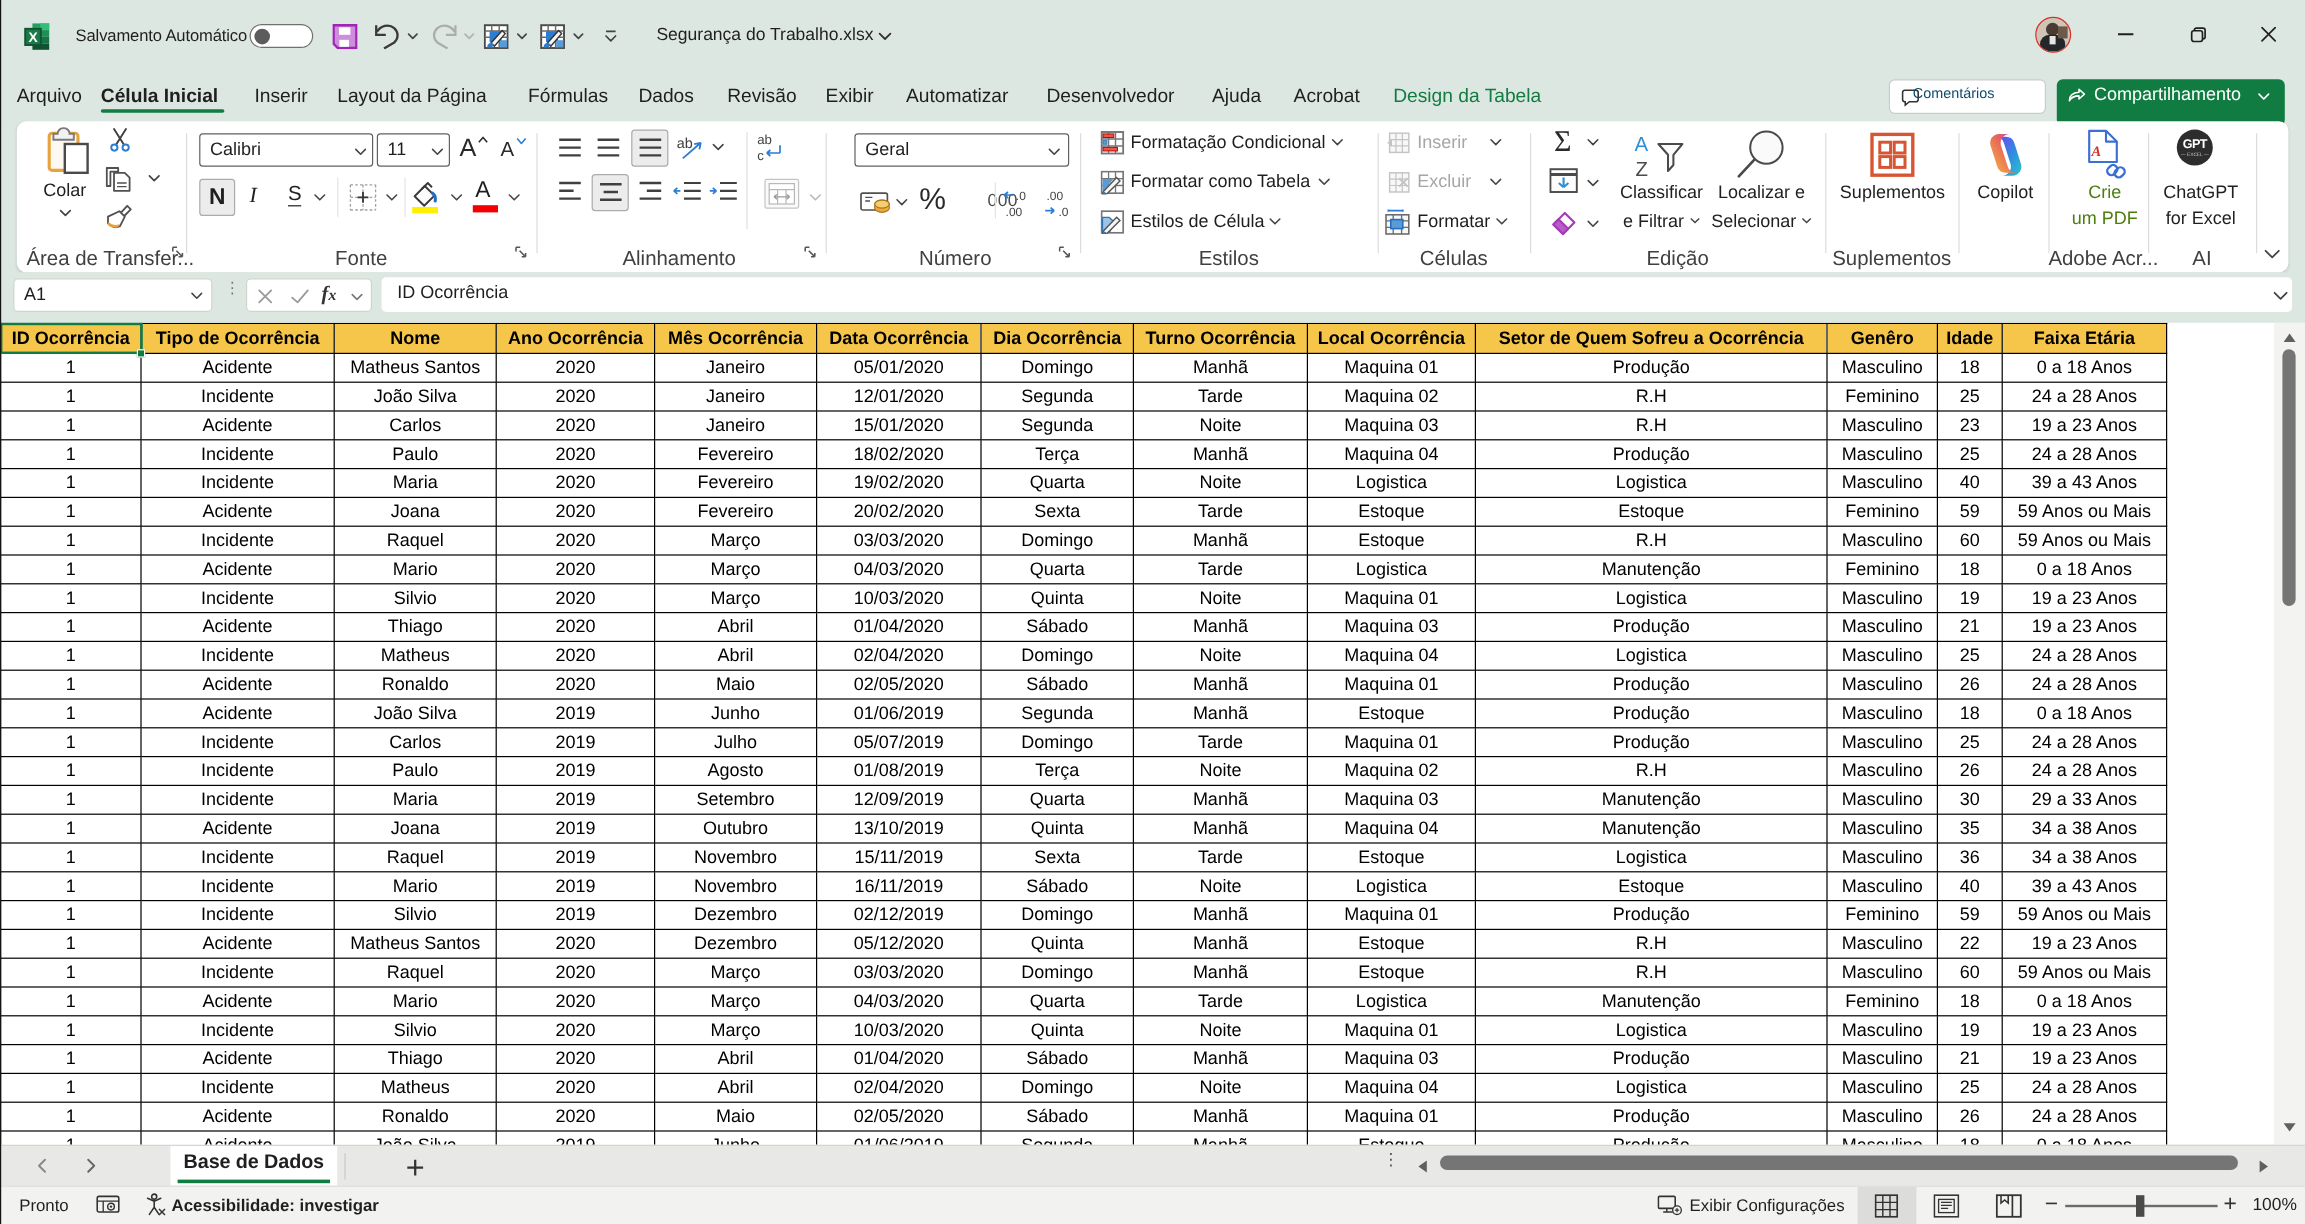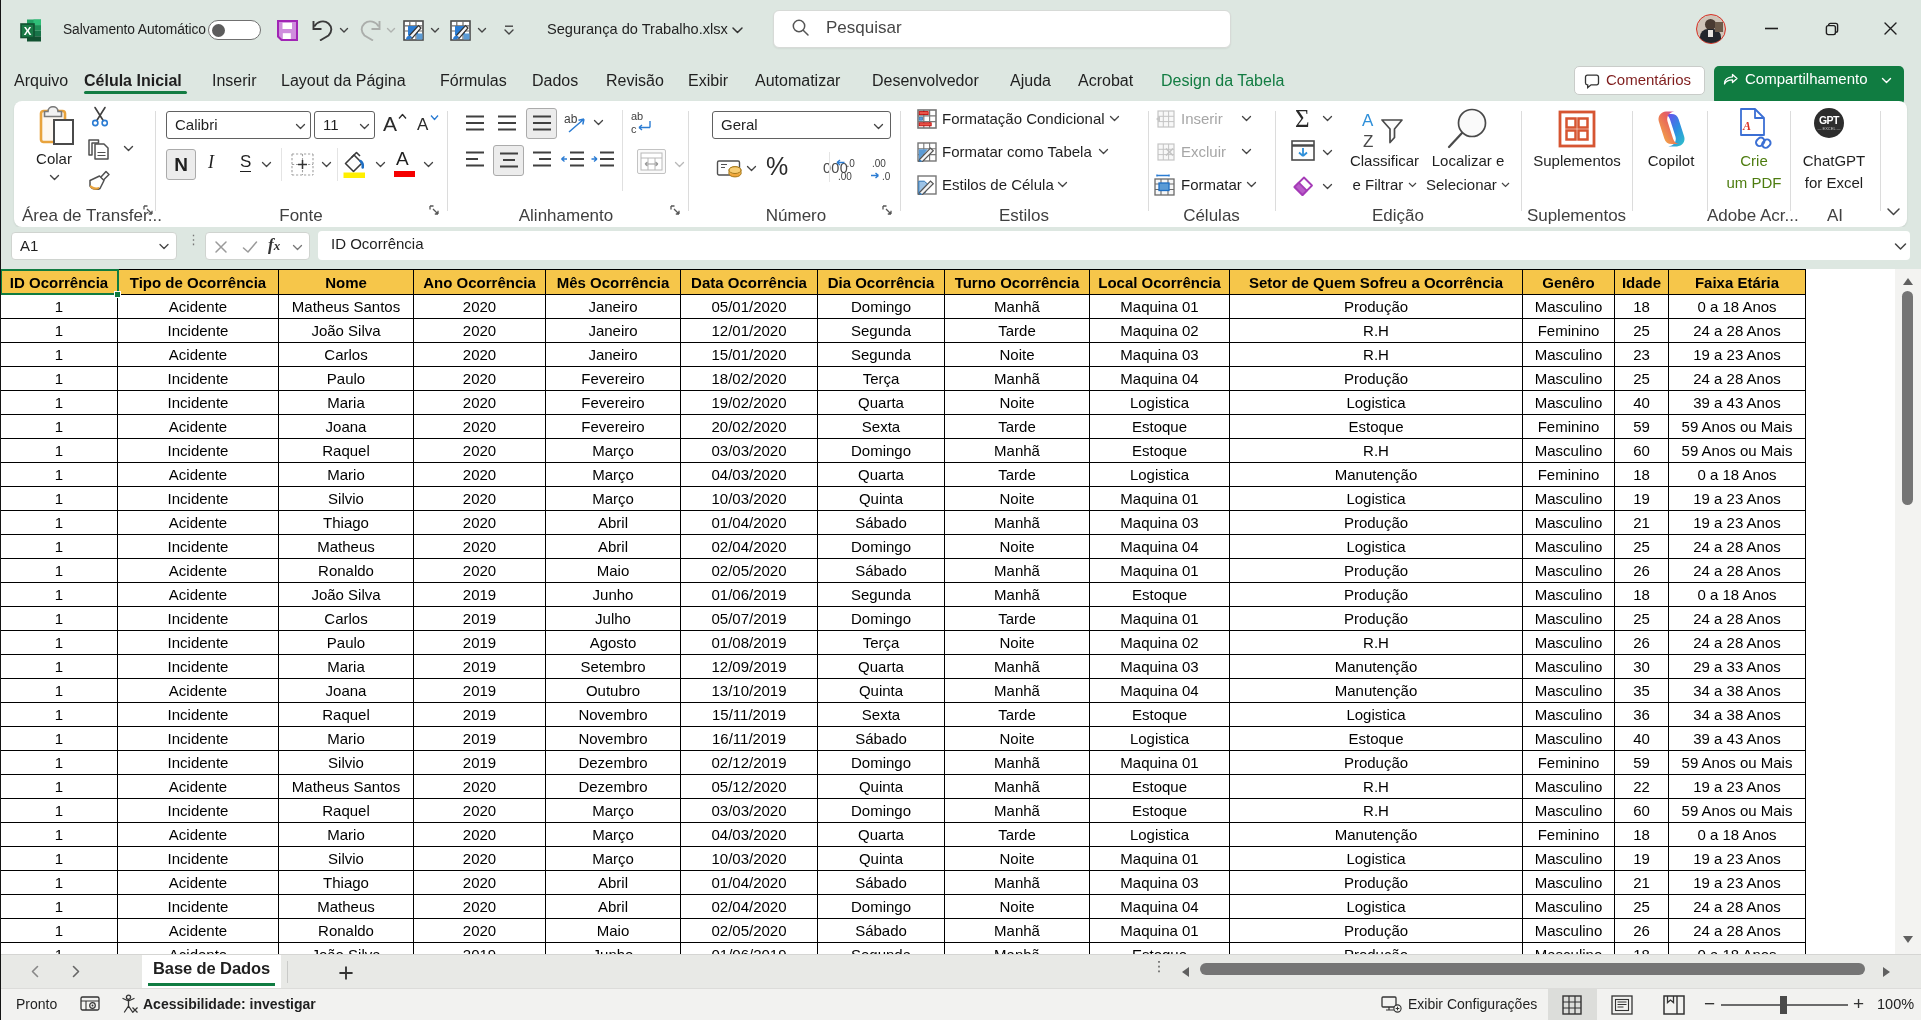--- a/index.html
+++ b/index.html
@@ -102,27 +102,20 @@
 
     <svg class="abs" style="left:503px;top:25px" width="12" height="11" viewBox="0 0 12 11">
       <path d="M2 1.2 h8" stroke="#444" stroke-width="1.4"></path>
       <path d="M2 5 L6 9 L10 5" fill="none" stroke="#444" stroke-width="1.4" stroke-linecap="round" stroke-linejoin="round"></path>
     </svg>
     <div class="abs" style="left:547px;top:21px;font-size:14.6px;color:#1f1f1f;">Segurança do Trabalho.xlsx</div>
     <svg class="abs" style="left:731px;top:26px" width="13" height="9" viewBox="0 0 13 9">
         <path d="M2 2 L6.5 6.5 L11 2" fill="none" stroke="#333" stroke-width="1.5" stroke-linecap="round" stroke-linejoin="round"></path>
       </svg>
 
-    <div class="abs" style="left:773px;top:10px;width:458px;height:38px;background:#fff;border:1px solid #d7dad7;border-radius:6px;box-shadow:0 1px 2px rgba(0,0,0,.06);">
-      <svg class="abs" style="left:17px;top:7px" width="19" height="19" viewBox="0 0 19 19">
-        <circle cx="8" cy="8" r="5.7" fill="none" stroke="#555" stroke-width="1.5"></circle>
-        <path d="M12.2 12.2 L17 17" stroke="#555" stroke-width="1.5" stroke-linecap="round"></path>
-      </svg>
-      <div class="abs" style="left:52px;top:7px;font-size:17px;color:#474747;">Pesquisar</div>
-    </div>
 
     <div class="abs" style="left:1696px;top:14px;width:30px;height:30px;border-radius:50%;border:1.5px solid #d93025;background:#cfc4b8;overflow:hidden;">
       <div class="abs" style="left:8px;top:4px;width:11px;height:11px;border-radius:50%;background:#4a3b32;"></div>
       <div class="abs" style="left:3px;top:14px;width:21px;height:14px;border-radius:8px 8px 0 0;background:#23262b;"></div>
       <div class="abs" style="left:11px;top:15px;width:5px;height:7px;background:#e8e4df;"></div>
       <div class="abs" style="left:18px;top:7px;width:8px;height:10px;background:#6b5a4a;"></div>
     </div>
 
     <svg class="abs" style="left:1765px;top:27px" width="13" height="3" viewBox="0 0 13 3">
         <path d="M0 1.5 h13" stroke="#1f1f1f" stroke-width="1.6"></path>
@@ -148,21 +141,21 @@
     <div class="menu-item" style="left:755px;">Automatizar</div>
     <div class="menu-item" style="left:872px;">Desenvolvedor</div>
     <div class="menu-item" style="left:1010px;">Ajuda</div>
     <div class="menu-item" style="left:1078px;">Acrobat</div>
     <div class="menu-item" style="left:1161px;color:#127c42;">Design da Tabela</div>
 
     <div class="abs" style="left:1574px;top:6px;width:131px;height:29px;background:#fff;border:1px solid #c9ccc9;border-radius:5px;">
       <svg class="abs" style="left:9px;top:7px" width="16" height="15" viewBox="0 0 16 15">
         <path d="M1.5 3 a1.8 1.8 0 0 1 1.8-1.8 h9.4 a1.8 1.8 0 0 1 1.8 1.8 v6 a1.8 1.8 0 0 1 -1.8 1.8 h-5.6 l-3.4 2.8 v-2.8 h-0.4 a1.8 1.8 0 0 1 -1.8-1.8 z" fill="none" stroke="#333" stroke-width="1.3"></path>
       </svg>
-      <div class="abs" style="left:31px;top:4px;font-size:15px;color:#7f1d1d;">Comentários</div>
+      <div class="abs" style="left:19px;top:4px;font-size:12px;color:#0c4a6e;">Comentários</div>
     </div>
 
     <div class="abs" style="left:1714px;top:6px;width:190px;height:39px;background:#107c41;border-radius:5px;">
       <svg class="abs" style="left:9px;top:7px" width="16" height="15" viewBox="0 0 16 15">
         <path d="M9.5 1.5 L14 5.5 L9.5 9.5 v-2.6 c-4 0-6.5 1.3-8 4.1 c0-4.4 3-6.8 8-7.1 z" fill="none" stroke="#fff" stroke-width="1.3" stroke-linejoin="round"></path>
       </svg>
       <div class="abs" style="left:31px;top:4px;font-size:15px;color:#fff;">Compartilhamento</div>
       <svg class="abs" style="left:167px;top:11px" width="11" height="8" viewBox="0 0 11 8">
           <path d="M1.5 1.5 L5.5 5.5 L9.5 1.5" fill="none" stroke="#fff" stroke-width="1.4" stroke-linecap="round" stroke-linejoin="round"></path>
         </svg>

